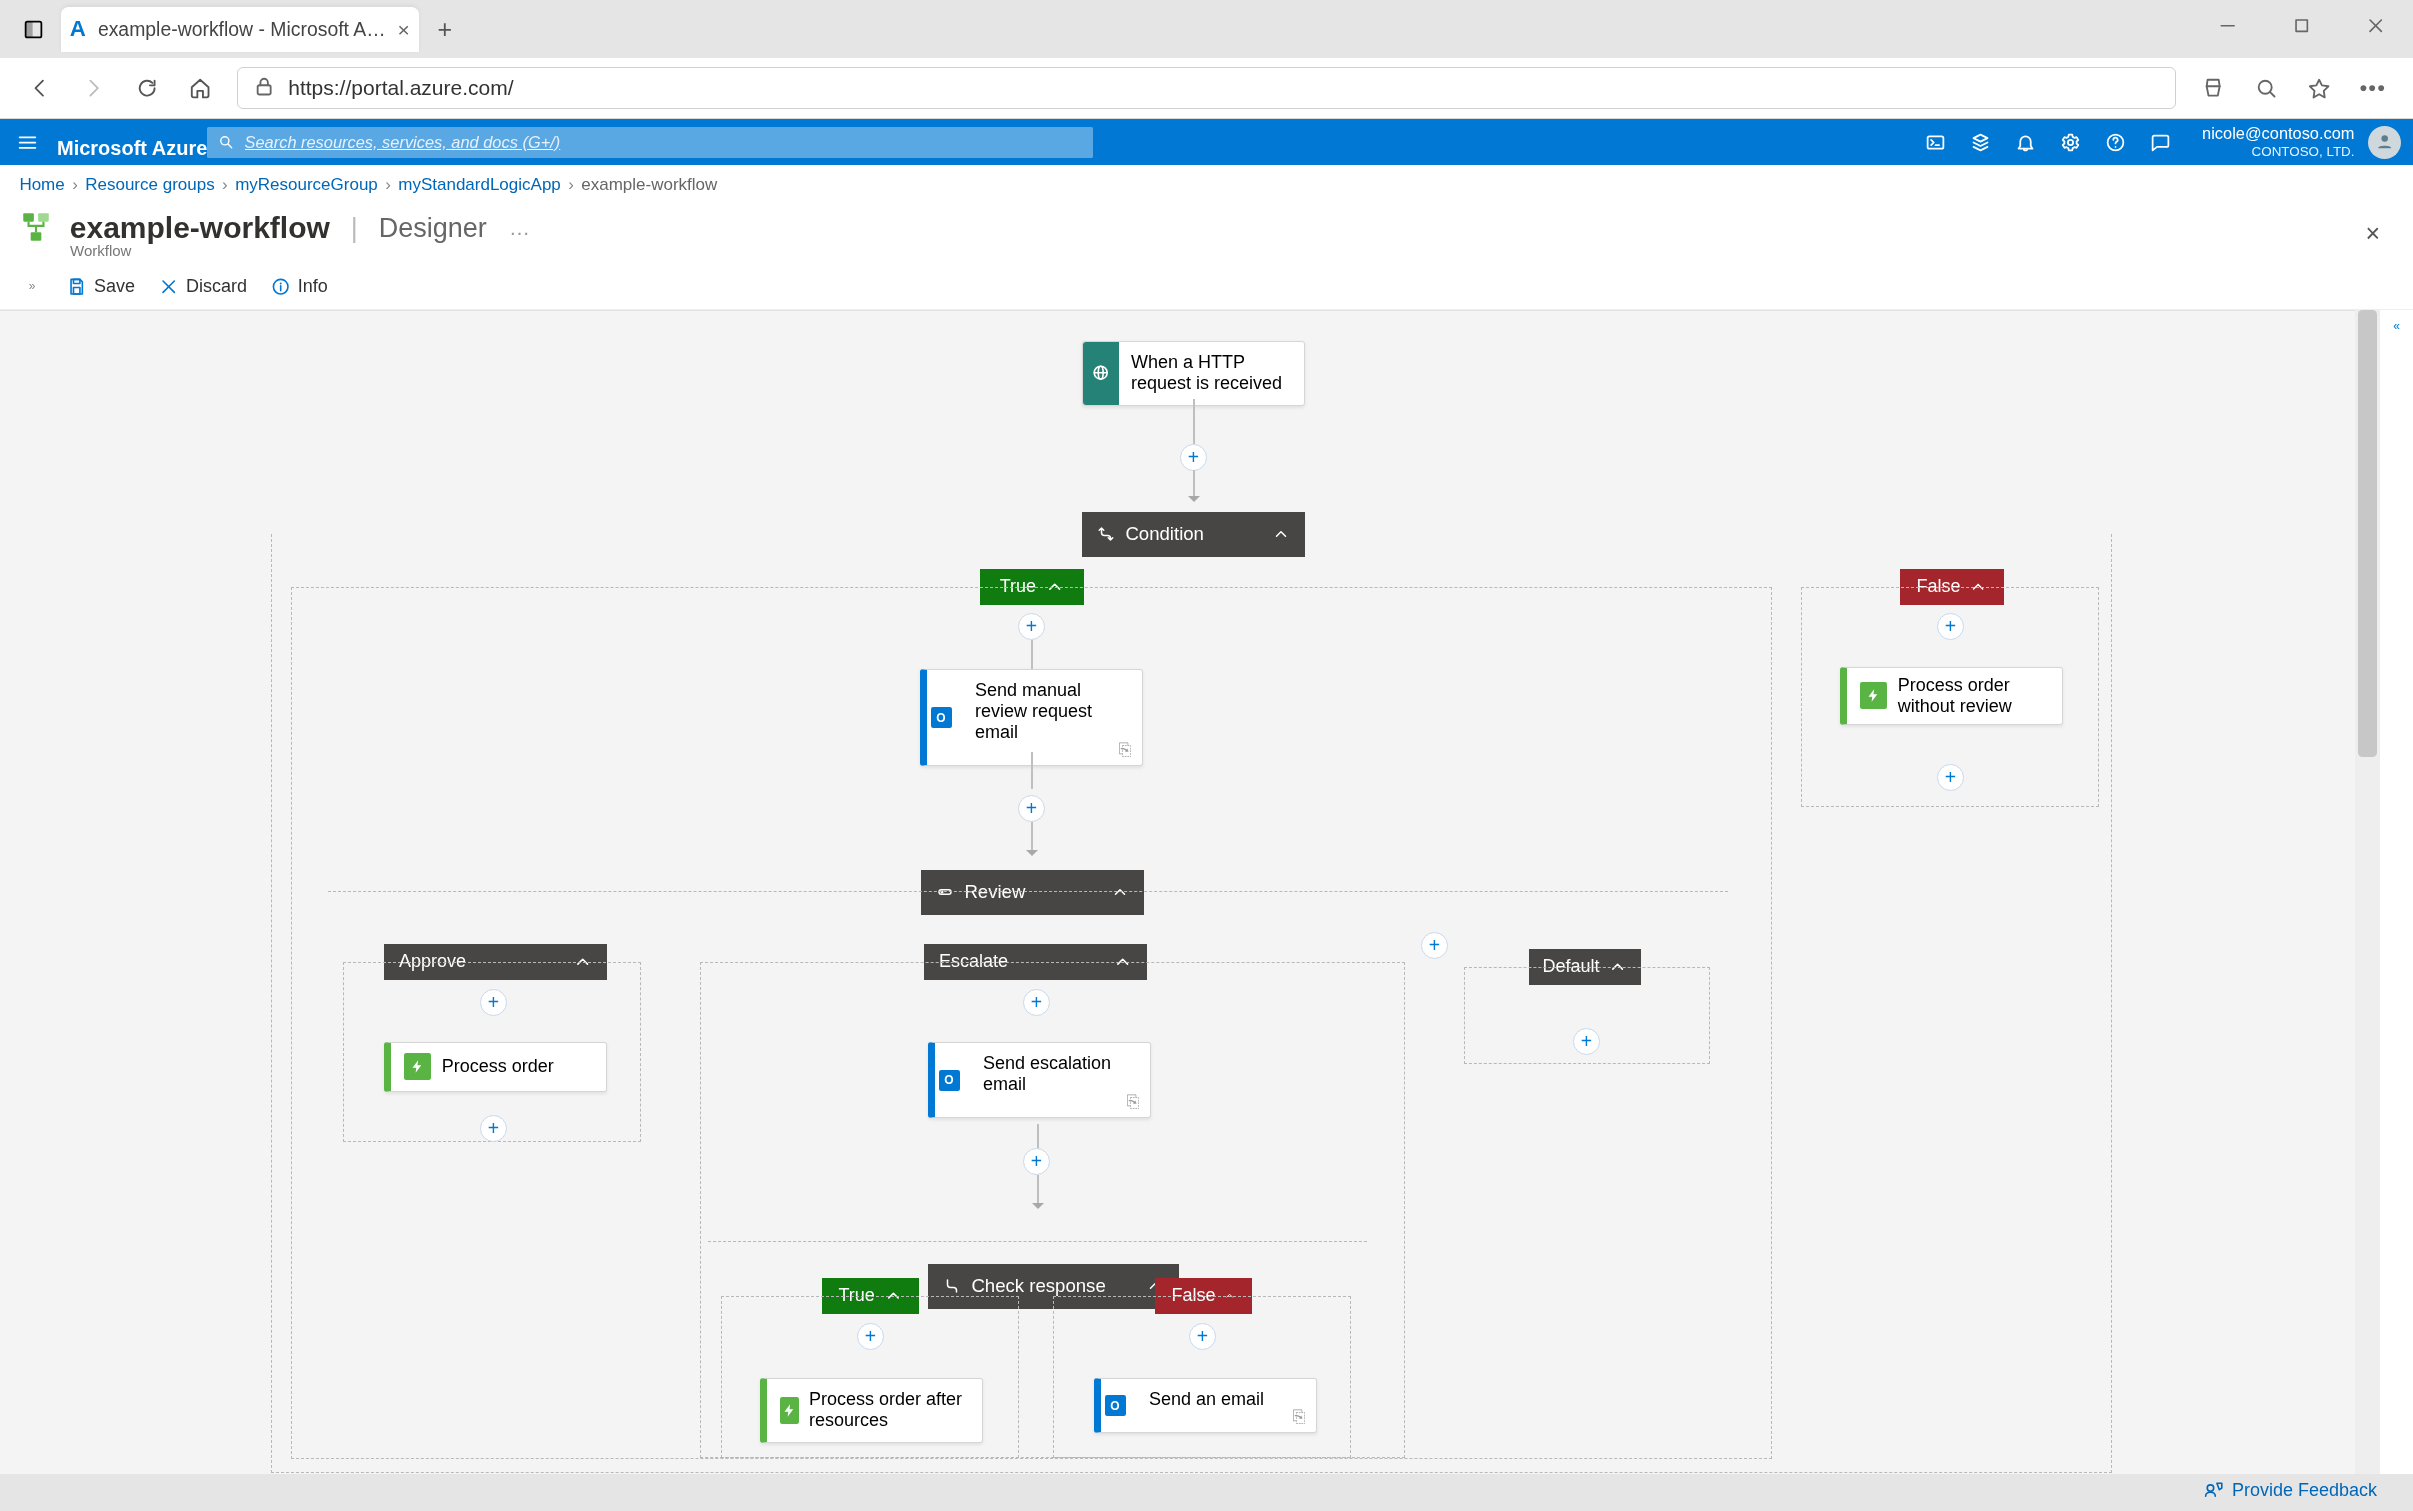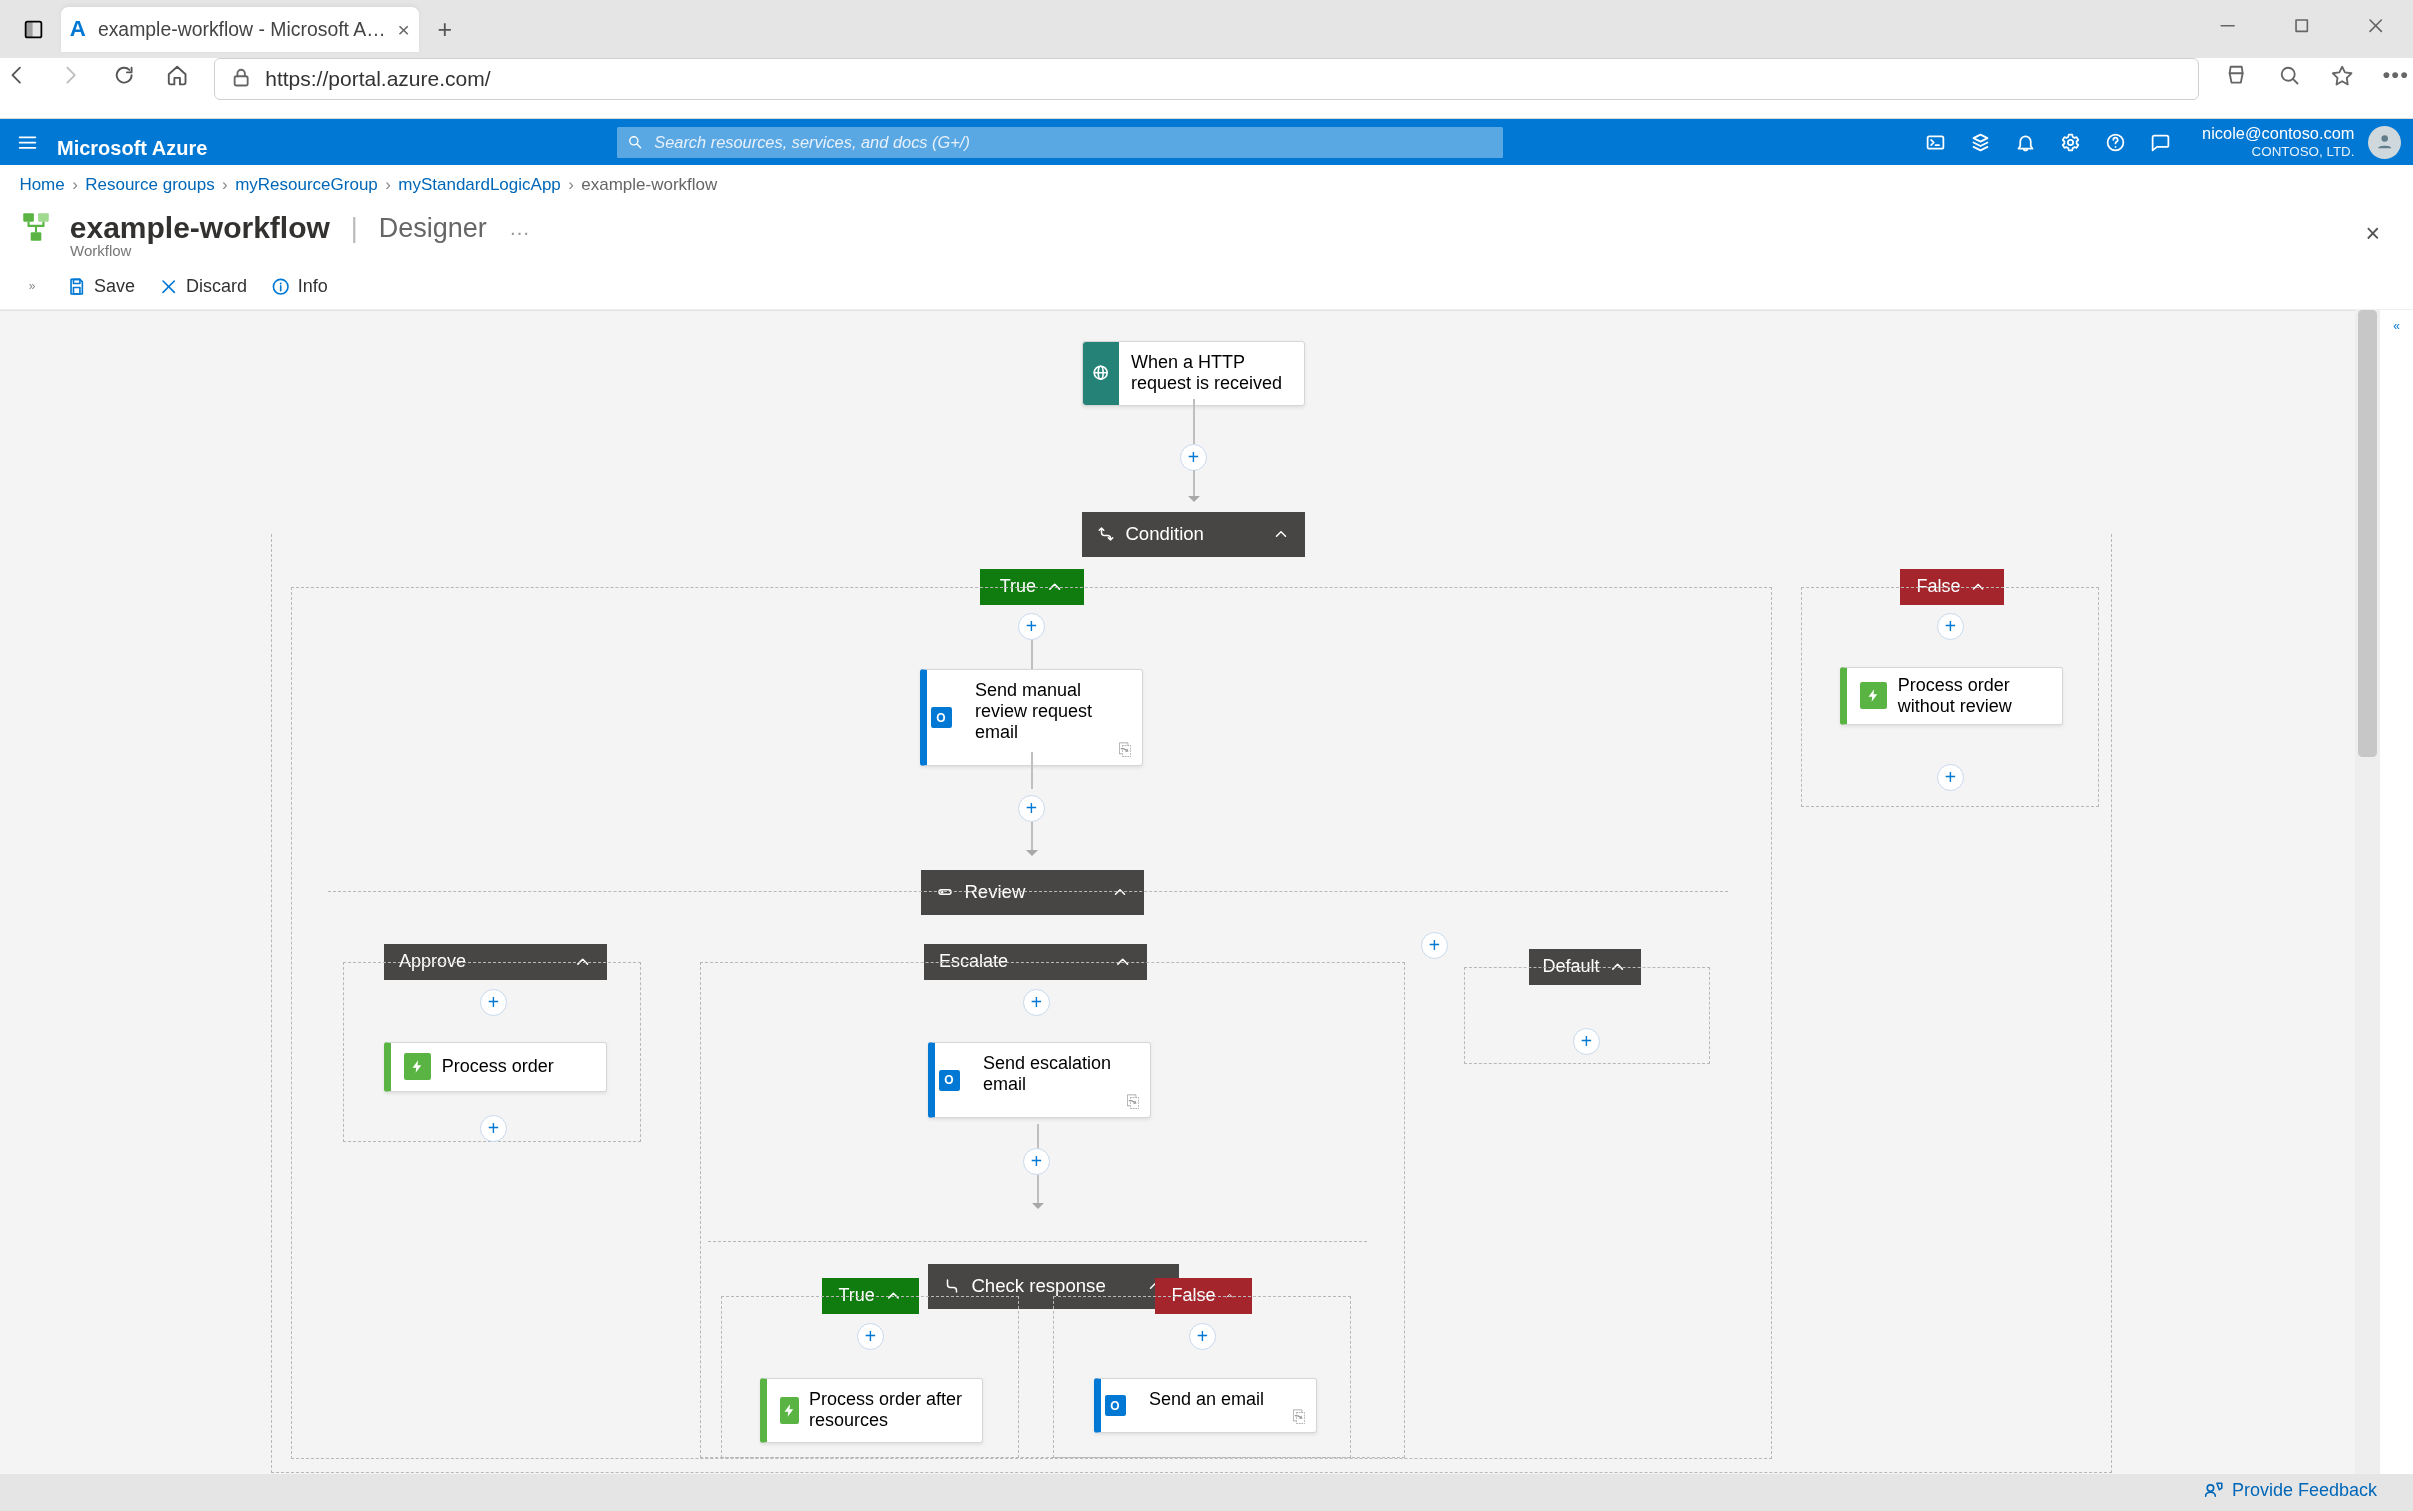--- a/index.html
+++ b/index.html
@@ -12,37 +12,37 @@
 .app-icon svg{width:21px;height:21px;}
 .tab{display:flex;align-items:center;background:#fff;border-radius:7.4px 7.4px 0 0;height:45px;min-width:328px;padding:0 9px;gap:12px;box-shadow:0 -1.5px 4.5px rgba(0,0,0,.05);}
 .tab .azure-a{color:#0078d4;font-weight:700;font-size:22.3px;}
 .tab .tab-title{font-size:19.4px;color:#444;white-space:nowrap;overflow:hidden;text-overflow:ellipsis;flex:1;}
 .tab .close{color:#666;font-size:21px;line-height:1;}
 .new-tab{width:37px;height:37px;display:flex;align-items:center;justify-content:center;color:#555;font-size:25px;margin-left:7.4px;}
 .win-controls{position:absolute;top:0;right:0;display:flex;height:52px;}
 .win-controls div{width:74px;display:flex;align-items:center;justify-content:center;color:#666;}
 .win-controls svg{width:19.4px;height:19.4px;}
 
-.addrbar{display:flex;align-items:flex-start;height:61px;background:#fff;padding:0 0;gap:19.4px;border-bottom:0.7px solid #d9d9d9;}
+.addrbar{display:flex;align-items:center;height:61px;background:#fff;padding:0 23px;gap:19.4px;border-bottom:0.7px solid #d9d9d9;}
 .addrbar .nav-btn{width:34px;height:34px;display:flex;align-items:center;justify-content:center;color:#555;}
 .addrbar .nav-btn.disabled{color:#bdbdbd;}
 .addrbar svg{width:22.3px;height:22.3px;}
 .url-field{flex:1;display:flex;align-items:center;gap:13.4px;background:#fff;border:0.7px solid #d0d0d0;border-radius:6px;height:42px;padding:0 15px;}
 .url-field .lock{color:#666;}
 .url-field .url{font-size:21px;color:#333;}
 .right-icons{display:flex;gap:19.4px;align-items:center;color:#666;}
 .right-icons div{width:34px;height:34px;display:flex;align-items:center;justify-content:center;}
 .ellipsis-dots{letter-spacing:1.5px;font-weight:700;font-size:21px;}
 
 
 .azure-top{background:#0078d4;height:46px;display:flex;align-items:center;color:#fff;}
 .hamburger{width:54px;height:100%;display:flex;align-items:center;justify-content:center;}
 .hamburger svg{width:21px;height:21px;color:#fff;}
 .brand{font-size:20px;font-weight:600;margin-left:3px;margin-top:12px;}
-.search-wrap{flex:1;display:flex;justify-content:center;}
+.search-wrap{flex:1;display:flex;text-decoration:underline;}
 .azure-search{background:rgba(255,255,255,.35);width:886px;height:31px;border-radius:1.5px;display:flex;align-items:center;padding:0 10.4px;gap:10.4px;color:#fff;}
 .azure-search input{background:transparent;border:none;outline:none;color:#fff;font-size:16.4px;flex:1;}
 .azure-search input::placeholder{color:#e8f1fb;font-style:italic;}
 .top-right{display:flex;align-items:center;gap:0;margin-right:12px;}
 .tr-icon{width:45px;height:46px;display:flex;align-items:center;justify-content:center;}
 .tr-icon svg{width:21px;height:21px;}
 .account{display:flex;flex-direction:column;align-items:flex-end;justify-content:center;padding:0 9px 0 19.4px;line-height:1.2;}
 .account .email{font-size:16.4px;}
 .account .org{font-size:13.4px;opacity:.9;}
 .avatar{width:33px;height:33px;border-radius:50%;background:#cfd8dc;margin-left:4.5px;display:flex;align-items:center;justify-content:center;color:#617d8b;}

